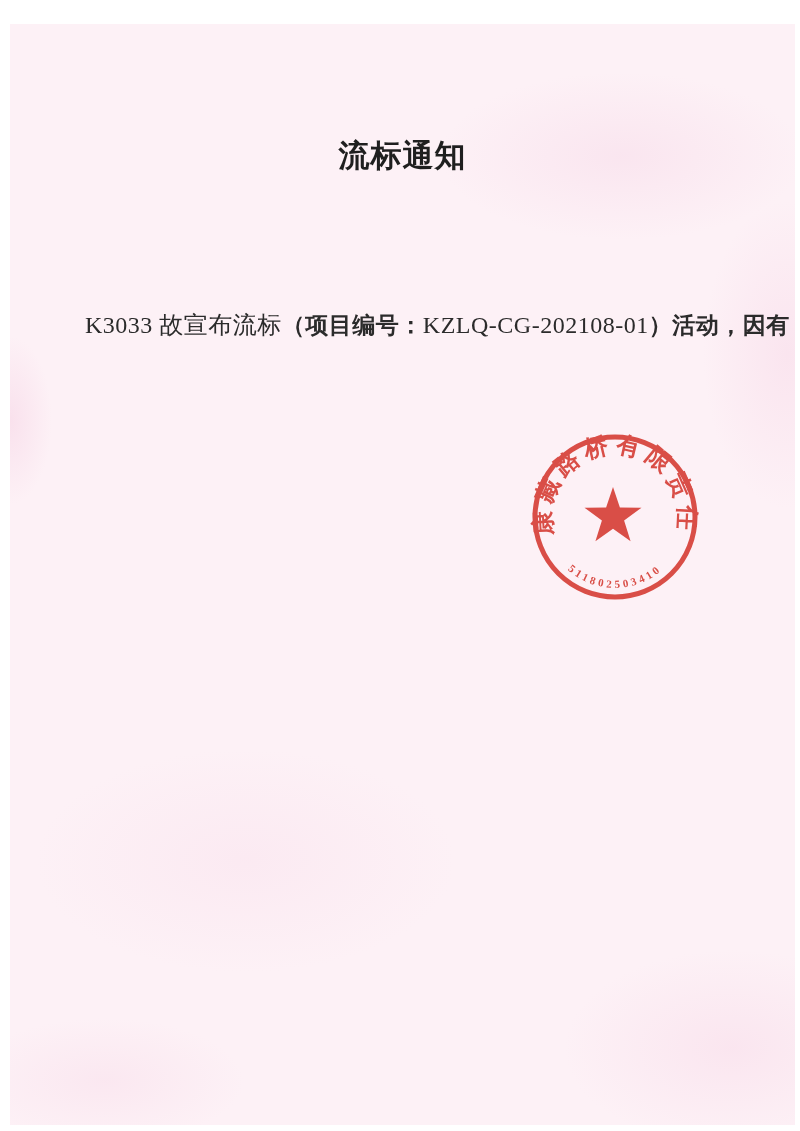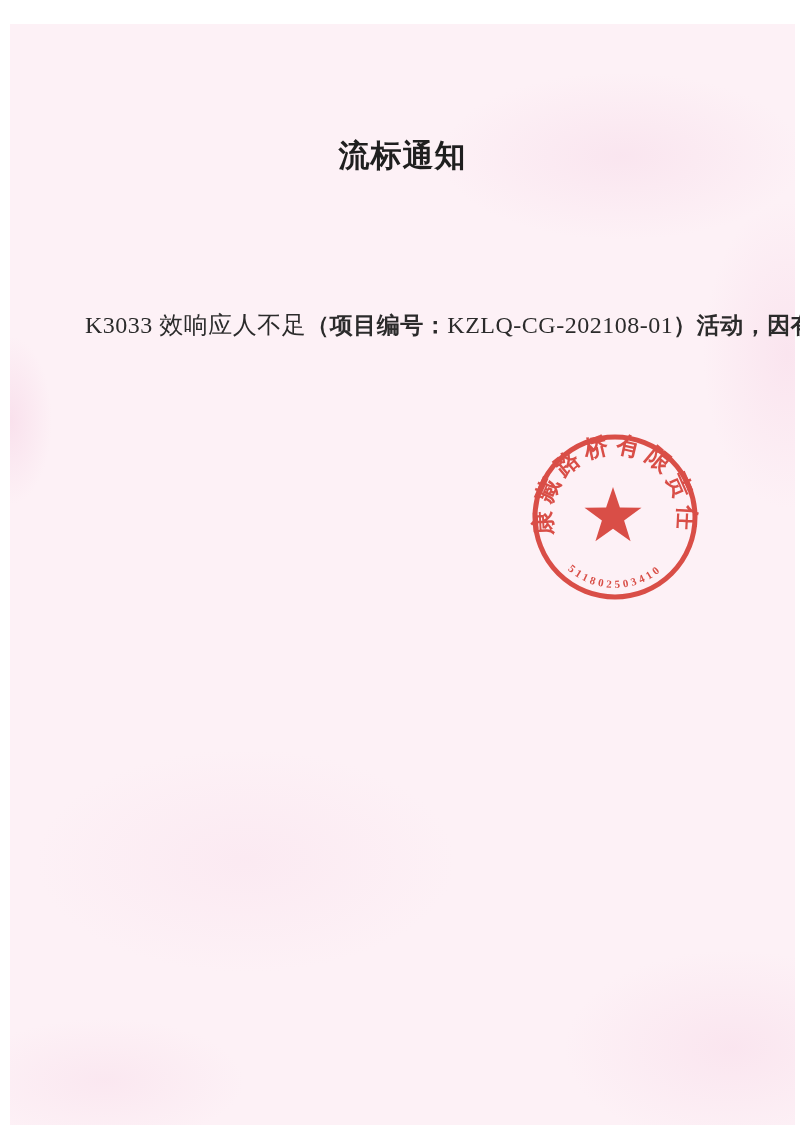--- a/index.html
+++ b/index.html
@@ -87,21 +87,21 @@
 </style>
 </head>
 <body>
 
 <div class="page">
 
   <div class="title">流标通知</div>
 
 
 
-  <div class="body-line line2"><span>K3033 效响应人不足</span><span class="b">（项目编号：</span><span>KZLQ-CG-202108-01</span><span class="b">）活动，因有</span></div>
+  <div class="body-line line2"><span>K3033 故宣布流标</span><span class="b">（项目编号：</span><span>KZLQ-CG-202108-01</span><span class="b">）活动，因有</span></div>
 
 
 
 
   <svg class="stamp" viewBox="0 0 184 184">
     <defs>
       <path id="arcCompany" d="M 31.9 113.9 A 64 64 0 1 1 152.1 113.9" fill="none"></path>
       <path id="arcSerial" d="M 36.1 135.7 A 71 71 0 0 0 147.9 135.7" fill="none"></path>
     </defs>
 

